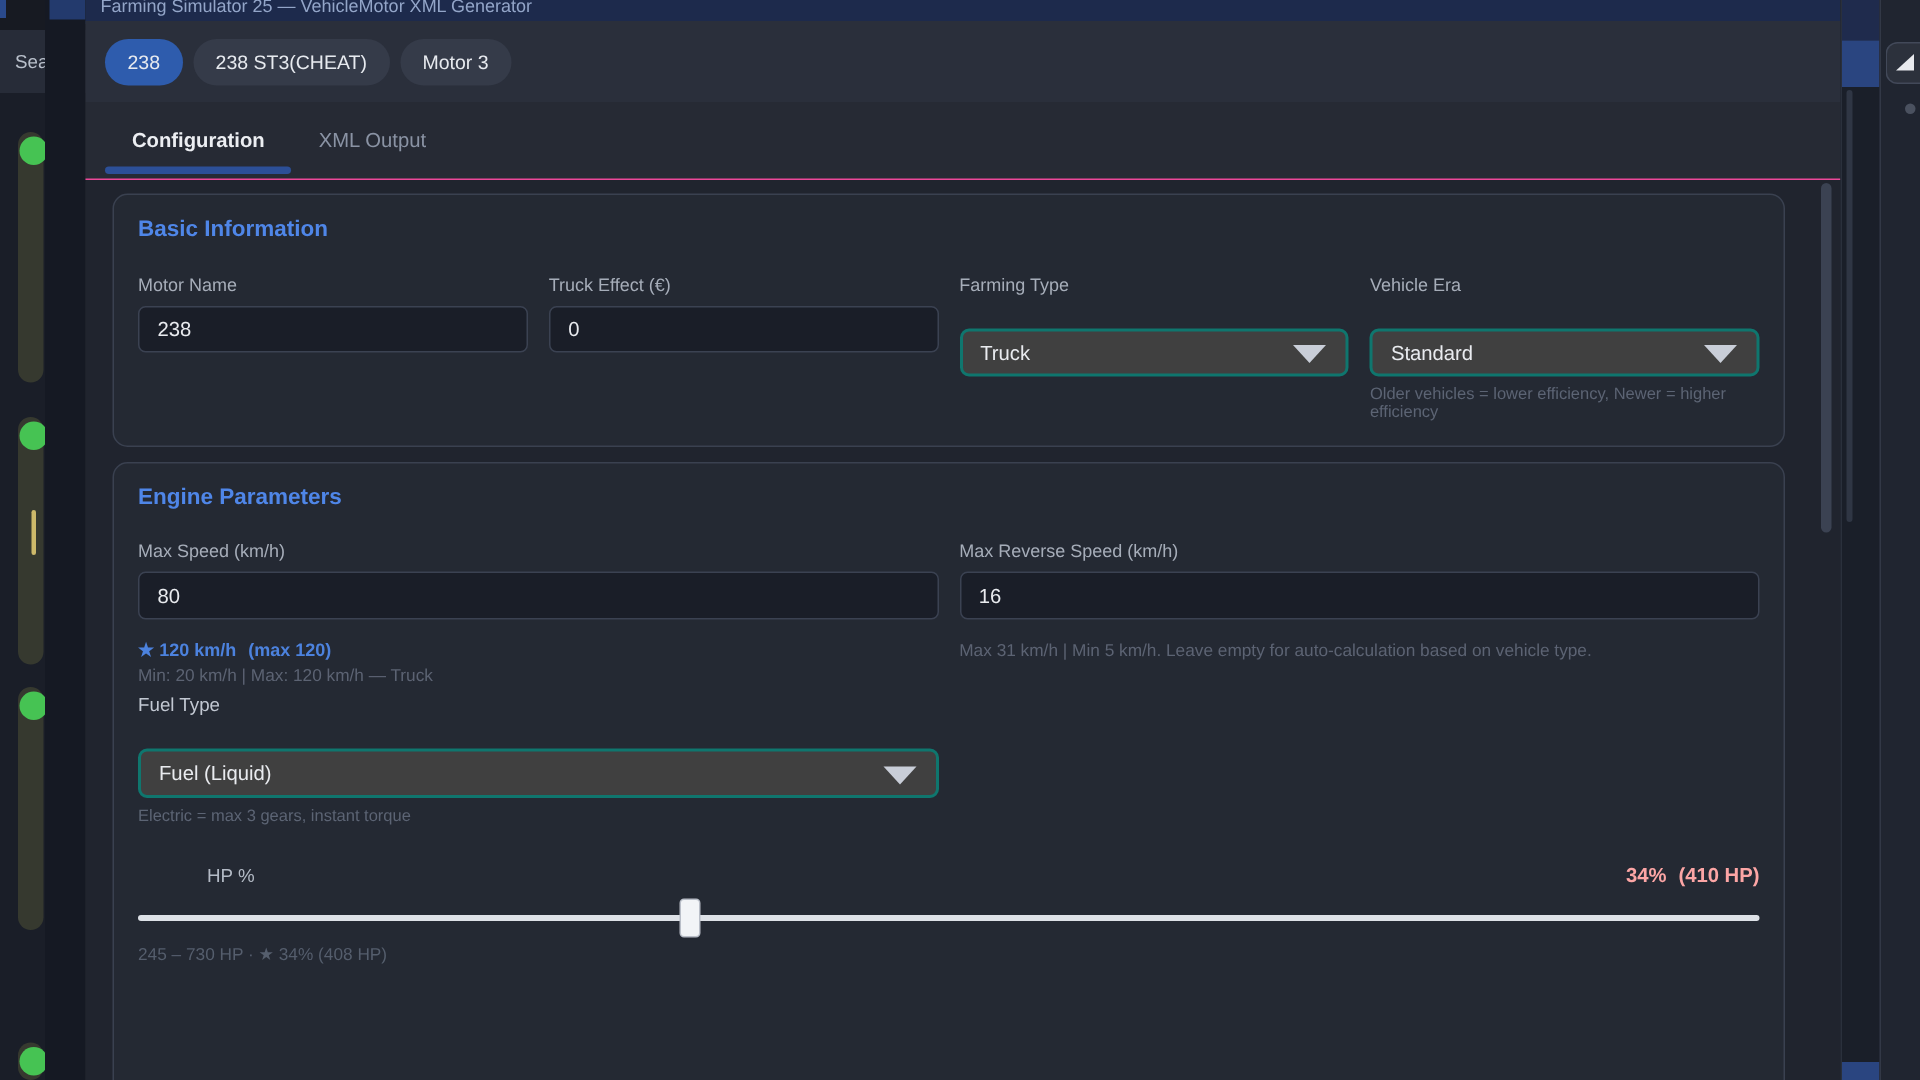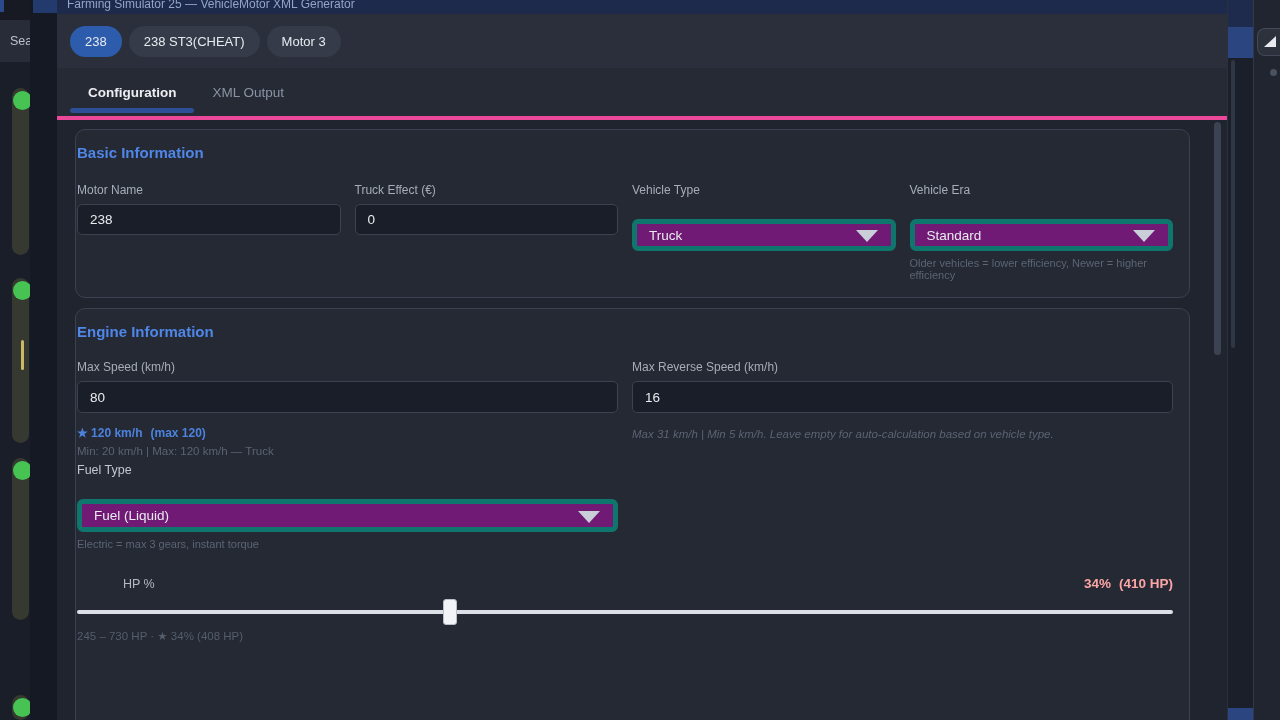--- a/index.html
+++ b/index.html
@@ -27,41 +27,41 @@
   .titlebar { position:absolute; left:0; top:0; width:100%; height:16px; background:#1d2a4c; overflow:hidden; }
   .titlebar span { position:absolute; left:10px; top:-3px; font-size:12px; color:#93a5c8; white-space:nowrap; }
 
   .pill-strip { position:absolute; left:0; top:14px; width:100%; height:54px; background:#2a2f3b;
     display:flex; align-items:center; gap:7px; padding-left:13px; }
   .pill { height:31px; border-radius:16px; background:#353b49; color:#e7eaef; font-size:13px;
     display:inline-flex; align-items:center; padding:0 15px; cursor:default; }
   .pill.active { background:#2e5cad; }
 
   .tabbar { position:absolute; left:0; top:68px; width:100%; height:52px; background:#262a34;
-    border-bottom:4px solid #ec4899; display:flex; padding-left:13px; }
+    border-bottom:1px solid #ec4899; display:flex; padding-left:13px; }
   .tab { position:relative; height:100%; display:flex; align-items:center; padding:0 18px;
     font-size:13.5px; color:#8a93a4; }
   .tab.active { color:#eceef2; font-weight:bold; }
   .tab.active .tab-underline { position:absolute; left:0; bottom:3px; width:100%; height:5px;
     border-radius:3px; background:#2c4f97; }
 
   .content { position:absolute; left:0; top:121px; width:100%; height:599px; background:#20242e;
     padding:8px 0 0 18px; }
   .card { width:1115px; background:#242933; border:1px solid #3a4150; border-radius:10px;
-    padding:14px 16px 16px 1px; }
+    padding:14px 16px 16px 16px; }
   .card + .card { margin-top:10px; }
   .card-heading { font-size:15px; font-weight:bold; color:#4f86e8; }
 
   .grid4 { display:grid; grid-template-columns:repeat(4,1fr); gap:14px; margin-top:22px; }
   .grid2 { display:grid; grid-template-columns:1fr 1fr; gap:14px; margin-top:20px; }
   .field-label { font-size:12px; color:#a6adb9; margin-bottom:7px; }
   .text-input { width:100%; height:31px; background:#1a1e28; border:1px solid #3b4252;
     border-radius:5px; color:#e9ebef; font-size:13.5px; padding:0 12px;
     font-family:"Liberation Sans", sans-serif; }
-  .dropdown { position:relative; width:100%; height:32px; background:#701a75; border:5px solid #0f766e;
+  .dropdown { position:relative; width:100%; height:32px; background:#404040; border:2px solid #0f766e;
     border-radius:6px; color:#e9ebef; font-size:13.5px; display:flex; align-items:center;
     padding:0 44px 0 12px; cursor:default;margin-top:22px; }
   .dd-arrow { position:absolute; right:13px; top:50%; margin-top:-5px; width:0; height:0;
     border-left:11px solid transparent; border-right:11px solid transparent;
     border-top:12px solid #c9ced8; }
   .hint { font-size:11px; color:#5c6474; margin-top:6px; }
   .hint-sm { font-size:11.5px; color:#555e6d; }
   .star-hint { margin-top:13px; font-size:12px; font-weight:bold; color:#4c82de; display:flex; gap:8px; }
   .range-hint { margin-top:5px; font-size:11.5px; color:#5c6373; }
 
@@ -150,39 +150,39 @@
       <div class="grid4">
         <div>
           <div class="field-label">Motor Name</div>
           <input class="text-input" type="text" value="238" style="">
         </div>
         <div>
           <div class="field-label">Truck Effect (€)</div>
           <input class="text-input" type="text" value="0" style="">
         </div>
         <div>
-          <div class="field-label">Vehicle Type</div>
+          <div class="field-label">Farming Type</div>
           <div class="dropdown">
             <span>Truck</span>
             <span class="dd-arrow"></span>
           </div>
         </div>
         <div>
           <div class="field-label">Vehicle Era</div>
           <div class="dropdown">
             <span>Standard</span>
             <span class="dd-arrow"></span>
           </div>
           <div class="hint">Older vehicles = lower efficiency, Newer = higher efficiency</div>
         </div>
       </div>
     </div>
 
     <div class="card" style="height:480px;">
-      <div class="card-heading">Engine Information</div>
+      <div class="card-heading">Engine Parameters</div>
 
       <div class="grid2">
         <div>
           <div class="field-label">Max Speed (km/h)</div>
           <input class="text-input" style="height: 32px;" type="text" value="80">
           <div class="star-hint">
             <span>★ 120 km/h</span>
             <span>(max 120)</span>
           </div>
           <div class="range-hint">Min: 20 km/h | Max: 120 km/h — Truck</div>
@@ -190,21 +190,21 @@
           <div class="dropdown" style="height:33px;">
             <span>Fuel (Liquid)</span>
             <span class="dd-arrow"></span>
           </div>
           <div class="hint">Electric = max 3 gears, instant torque</div>
         </div>
 
         <div>
           <div class="field-label">Max Reverse Speed (km/h)</div>
           <input class="text-input" style="height: 32px;" type="text" value="16">
-          <div class="range-hint" style="margin-top:15px;font-style:italic;">Max 31 km/h | Min 5 km/h. Leave empty for auto-calculation based on vehicle type.</div>
+          <div class="range-hint" style="margin-top:15px;">Max 31 km/h | Min 5 km/h. Leave empty for auto-calculation based on vehicle type.</div>
         </div>
       </div>
 
       <div class="slider-row" style="margin-top:26px;">
         <div class="slider-head">
           <span class="slider-label">HP %</span>
           <span class="slider-value">
             <span>34%</span>
             <span>(410 HP)</span>
           </span>

